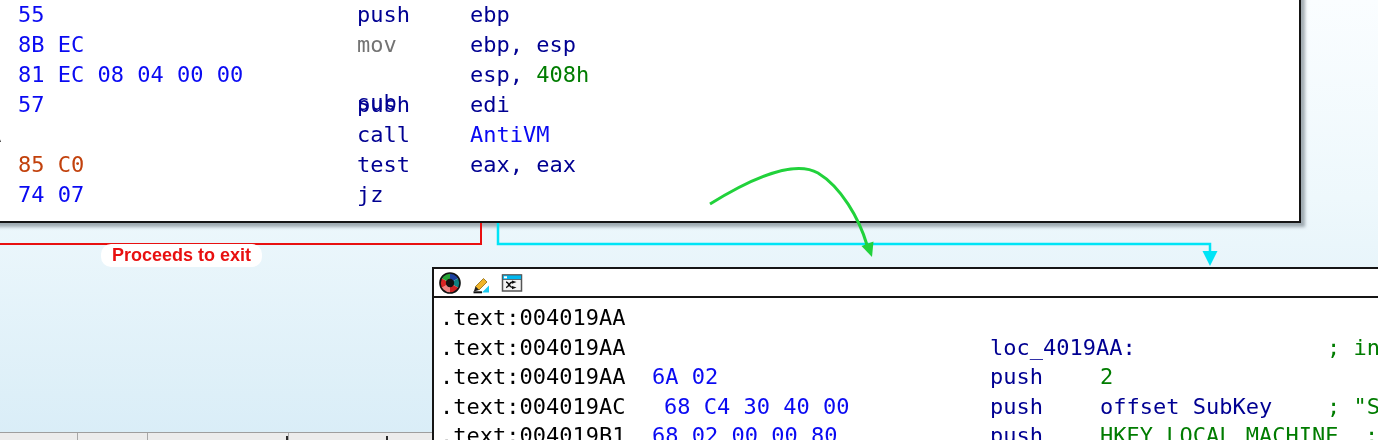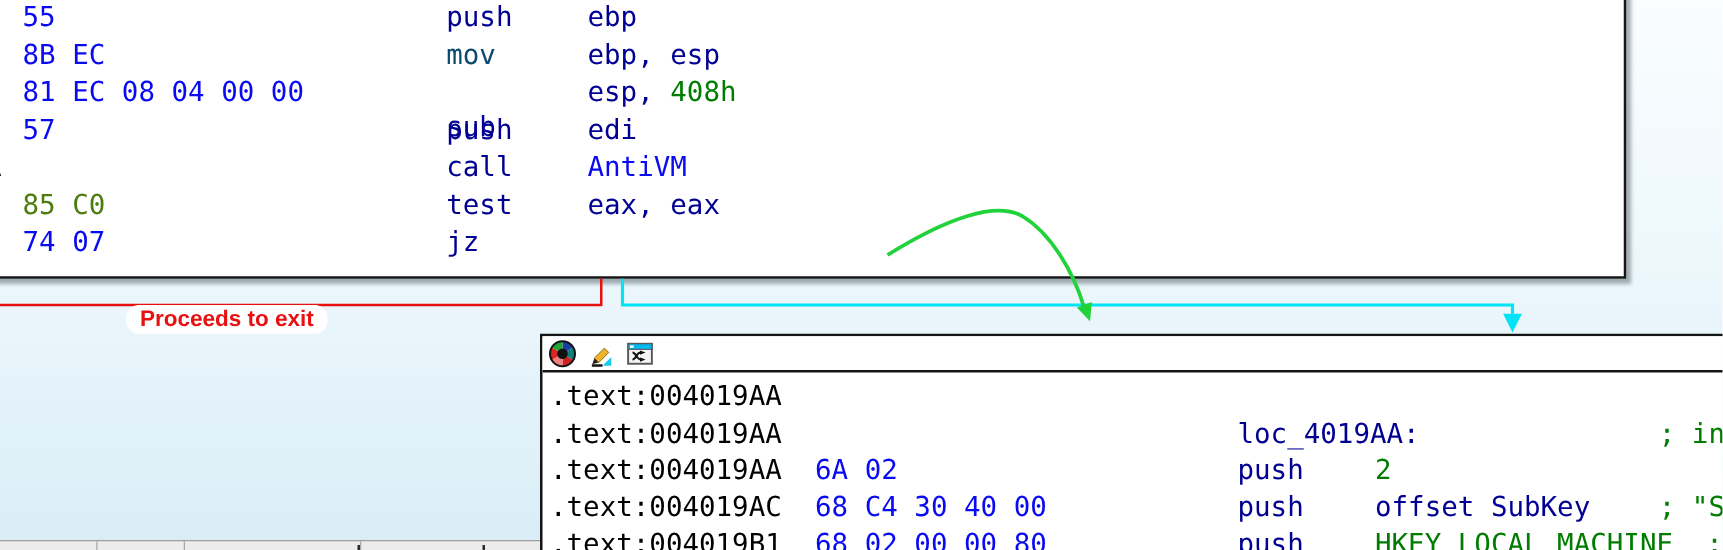--- a/index.html
+++ b/index.html
@@ -52,25 +52,25 @@
   }
   .bottom-strip .div{position:absolute;top:0;width:1px;height:8px;background:#a8a8a8;}
   .bottom-strip .mark{position:absolute;top:3px;width:2px;height:5px;background:#2a2a2a;}
 </style>
 </head>
 <body>
 
 <div class="top-panel">
   <div class="code top-code" id="top-code">
       <div class="crow"><span class="c-clip" style="color: rgb(0, 0, 0);">0</span><span class="c-bytes" style="color: rgb(10, 10, 242);">55</span><span class="c-mn" style="color: rgb(0, 0, 146);">push</span><span class="c-ops"><span style="color: rgb(0, 0, 146);">ebp</span></span></div>
-      <div class="crow"><span class="c-clip" style="color: rgb(0, 0, 0);">1</span><span class="c-bytes" style="color: rgb(10, 10, 242);">8B EC</span><span class="c-mn" style="color: #0c4a6e;">mov</span><span class="c-ops"><span style="color: rgb(0, 0, 146);">ebp, esp</span></span></div>
+      <div class="crow"><span class="c-clip" style="color: rgb(0, 0, 0);">1</span><span class="c-bytes" style="color: rgb(10, 10, 242);">8B EC</span><span class="c-mn" style="color: #737373;">mov</span><span class="c-ops"><span style="color: rgb(0, 0, 146);">ebp, esp</span></span></div>
       <div class="crow"><span class="c-clip" style="color: rgb(0, 0, 0);">3</span><span class="c-bytes" style="color: rgb(10, 10, 242);">81 EC 08 04 00 00</span><span class="c-mn" style="color: rgb(0, 0, 146); margin-top: 28px;">sub</span><span class="c-ops"><span style="color: rgb(0, 0, 146);">esp, </span><span style="color: rgb(0, 124, 0);">408h</span></span></div>
       <div class="crow"><span class="c-clip" style="color: rgb(0, 0, 0);">9</span><span class="c-bytes" style="color: rgb(10, 10, 242);">57</span><span class="c-mn" style="color: rgb(0, 0, 146);">push</span><span class="c-ops"><span style="color: rgb(0, 0, 146);">edi</span></span></div>
       <div class="crow"><span class="c-clip" style="color: rgb(0, 0, 0);">A</span><span class="c-mn" style="color: rgb(0, 0, 146);">call</span><span class="c-ops"><span style="color: rgb(10, 10, 242);">AntiVM</span></span></div>
-      <div class="crow"><span class="c-clip" style="color: rgb(0, 0, 0);">F</span><span class="c-bytes" style="color: #4d7c0f;">85 C0</span><span class="c-mn" style="color: rgb(0, 0, 146);">test</span><span class="c-ops"><span style="color: rgb(0, 0, 146);">eax, eax</span></span></div>
+      <div class="crow"><span class="c-clip" style="color: rgb(0, 0, 0);">F</span><span class="c-bytes" style="color: #c2410c;">85 C0</span><span class="c-mn" style="color: rgb(0, 0, 146);">test</span><span class="c-ops"><span style="color: rgb(0, 0, 146);">eax, eax</span></span></div>
       <div class="crow"><span class="c-clip" style="color: rgb(0, 0, 0);">1</span><span class="c-bytes" style="color: rgb(10, 10, 242);">74 07</span><span class="c-mn" style="color: rgb(0, 0, 146);">jz</span></div>
     </div>
 </div>
 
 <div class="exit-label">
   <span style="color:#e81010;">Proceeds to exit</span>
 </div>
 
 <div class="bottom-strip">
   <span class="div" style="left:77px"></span>
@@ -111,21 +111,21 @@
         <path d="M6,11 C9,11 9,16.5 12.5,16.5" stroke="#111" stroke-width="1.6" fill="none"></path>
         <path d="M12,9.4 L16.5,11 L12,12.8 Z" fill="#111"></path>
         <path d="M12,14.9 L16.5,16.5 L12,18.3 Z" fill="#111"></path>
       </svg>
     </span>
   </div>
   <div class="code low-code" id="low-code">
       <div class="crow"><span class="c-addr" style="color: rgb(0, 0, 0);">.text:004019AA</span></div>
       <div class="crow"><span class="c-addr" style="color: rgb(0, 0, 0);">.text:004019AA</span><span class="c-mn" style="color: rgb(0, 0, 146);">loc_4019AA:</span><span class="c-cmt" style="color: rgb(0, 124, 0);">; in</span></div>
       <div class="crow"><span class="c-addr" style="color: rgb(0, 0, 0);">.text:004019AA</span><span class="c-bytes" style="color: rgb(10, 10, 242);">6A 02</span><span class="c-mn" style="color: rgb(0, 0, 146);">push</span><span class="c-ops"><span style="color: rgb(0, 124, 0);">2</span></span></div>
-      <div class="crow"><span class="c-addr" style="color: rgb(0, 0, 0);">.text:004019AC</span><span class="c-bytes" style="color: rgb(10, 10, 242);">68 C4 30 40 00</span><span class="c-mn" style="color: rgb(0, 0, 146);">push</span><span class="c-ops"><span style="color: rgb(0, 0, 146);">offset SubKey</span></span><span class="c-cmt" style="color: rgb(0, 124, 0);">; "S</span></div>
+      <div class="crow"><span class="c-addr" style="color: rgb(0, 0, 0);">.text:004019AC</span><span class="c-bytes" style="color: rgb(10, 10, 242); margin-left: 12px;">68 C4 30 40 00</span><span class="c-mn" style="color: rgb(0, 0, 146);">push</span><span class="c-ops"><span style="color: rgb(0, 0, 146);">offset SubKey</span></span><span class="c-cmt" style="color: rgb(0, 124, 0);">; "S</span></div>
       <div class="crow"><span class="c-addr" style="color: rgb(0, 0, 0);">.text:004019B1</span><span class="c-bytes" style="color: rgb(10, 10, 242);">68 02 00 00 80</span><span class="c-mn" style="color: rgb(0, 0, 146);">push</span><span class="c-ops"><span style="color: rgb(0, 124, 0);">HKEY_LOCAL_MACHINE</span><span style="color: rgb(0, 124, 0);">  ;</span></span></div>
     </div>
 </div>
 
 <svg class="overlay">
 
   <polyline points="0,244 481,244 481,223" fill="none" stroke="#e81010" stroke-width="2"></polyline>
 
   <polyline points="498,223 498,244 1210,244 1210,251" fill="none" stroke="#00e4f6" stroke-width="2.5"></polyline>
   <polygon points="1202.5,251 1217.5,251 1210,266" fill="#00e4f6"></polygon>

